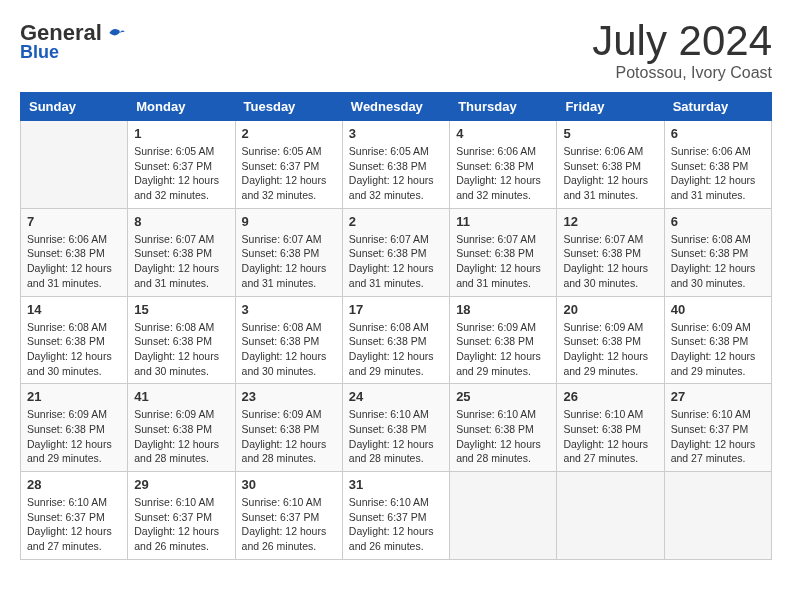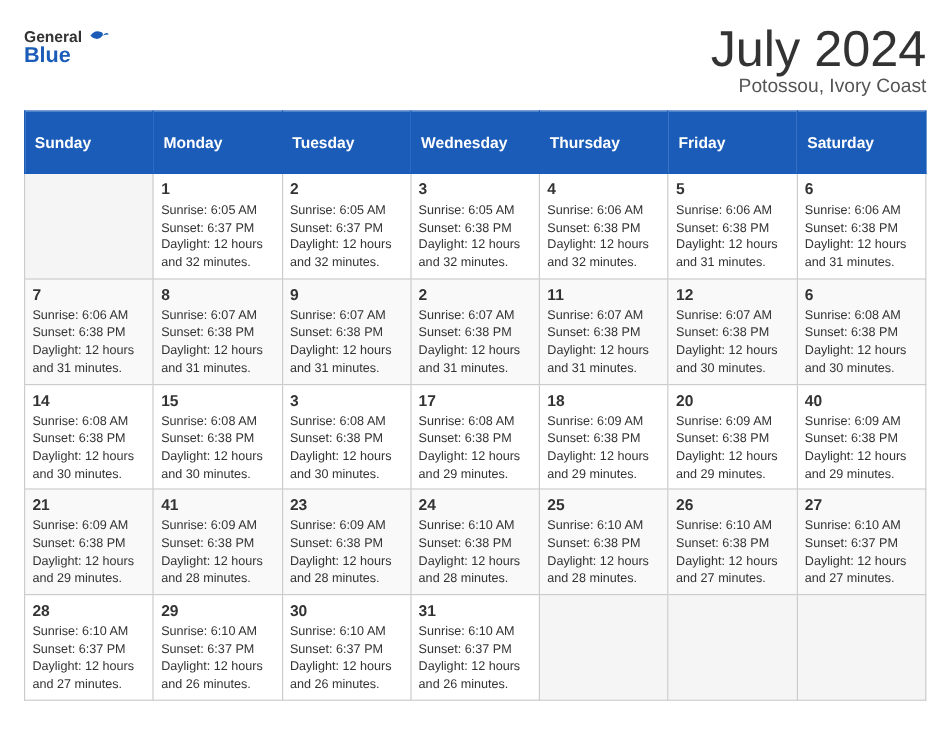--- a/index.html
+++ b/index.html
@@ -46,21 +46,21 @@
     }
     .calendar {
       width: 100%;
       border-collapse: collapse;
       border: 1px solid #ccc;
     }
     .calendar th {
       background-color: #1a5cb8;
       color: #fff;
       text-align: left;
-      padding: 18px 8px;
+      padding: 6px 8px;
       font-size: 13px;
       border: 1px solid #1a5cb8;
     }
     .calendar td {
       vertical-align: top;
       border: 1px solid #ccc;
       padding: 5px 6px;
       width: calc(100% / 7);
       min-height: 80px;
       font-size: 11px;
@@ -84,21 +84,21 @@
     .empty-cell {
       background: #f5f5f5 !important;
     }
   </style>
 </head>
 <body>
 
 <div class="header">
   <div class="logo">
     <div class="logo-text">
-      <span style="font-size:13px;font-weight:bold;color:#333;">General</span>
+      <span style="font-size:22px;font-weight:bold;color:#333;">General</span>
       <svg class="logo-icon" viewBox="0 0 30 20" style="margin-left:2px;">
         <path d="M5 10 Q10 2 18 5 Q22 6 20 10 Q25 4 28 8 Q20 8 18 12 Q12 16 5 10Z" fill="#1a5cb8"></path>
       </svg>
     </div>
     <span style="font-size:18px;font-weight:bold;color:#1a5cb8;margin-top:-4px;display:block;">Blue</span>
   </div>
   <div class="title-section">
     <div class="month-title">July 2024</div>
     <div class="location">Potossou, Ivory Coast</div>
   </div>

